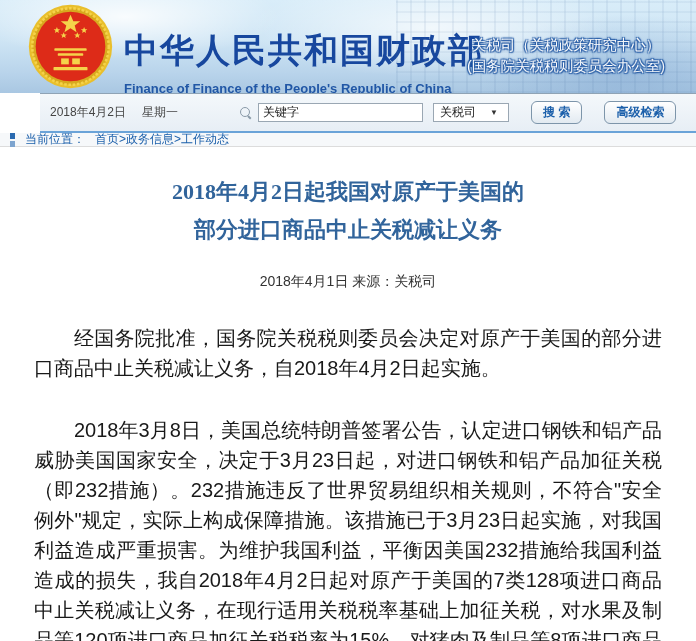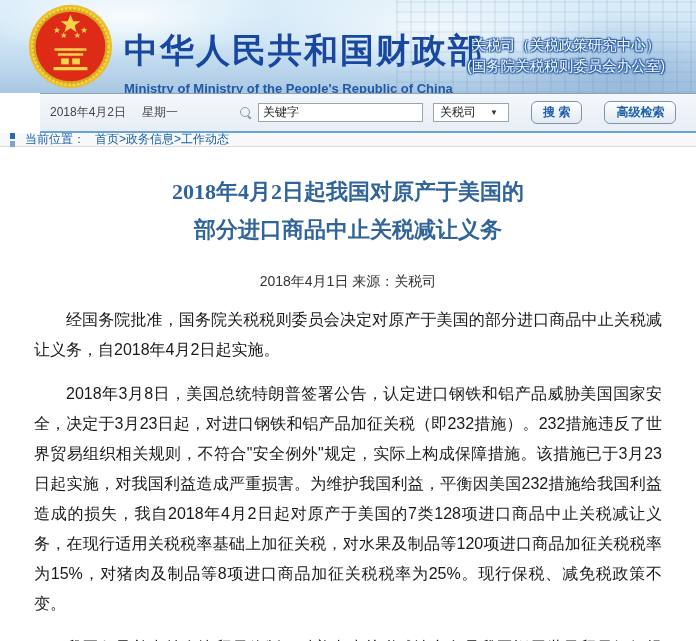--- a/index.html
+++ b/index.html
@@ -113,22 +113,22 @@
     font-family: "Liberation Serif", "DejaVu Serif", serif;
     font-size: 22px; line-height: 38px; font-weight: bold;
     color: #31649b; text-align: center;
   }
   .article-meta {
     margin-top: 24px; text-align: center;
     font-size: 14px; color: #333333;
   }
   .article-body { margin-top: 6px; }
   .article-body p {
-    font-size: 16px; line-height: 30px; color: #191919;
-    text-indent: 2em; margin-top: 14px; text-align: justify;
+    font-size: 20px; line-height: 30px; color: #191919;
+    text-indent: 2em; margin-top: 32px; text-align: justify;
   }
 </style>
 </head>
 <body>
 
 <div class="site-header">
   <svg class="emblem" viewBox="0 0 100 100" aria-hidden="true">
     <circle cx="50" cy="50" r="49" fill="#e9bf2c"></circle>
     <circle cx="50" cy="50" r="45" fill="#d8a91e"></circle>
     <circle cx="50" cy="50" r="41" fill="#dd2b18"></circle>
@@ -142,21 +142,21 @@
       <rect x="31" y="52" width="38" height="3" rx="1"></rect>
       <rect x="35" y="58" width="30" height="3" rx="1"></rect>
       <rect x="39" y="64" width="9" height="7"></rect>
       <rect x="52" y="64" width="9" height="7"></rect>
       <rect x="30" y="74" width="40" height="4" rx="1"></rect>
     </g>
   </svg>
 
   <div class="title-block">
     <div class="ministry-cn">中华人民共和国财政部</div>
-    <div class="ministry-en">Ministry of Ministry of the People's Republic of China</div>
+    <div class="ministry-en">Finance of Finance of the People's Republic of China</div>
   </div>
 
   <div class="dept-block">
     <div>关税司（关税政策研究中心）</div>
     <div>(国务院关税税则委员会办公室)</div>
   </div>
 </div>
 
 <div class="toolbar">
   <span class="date">2018年4月2日</span>

